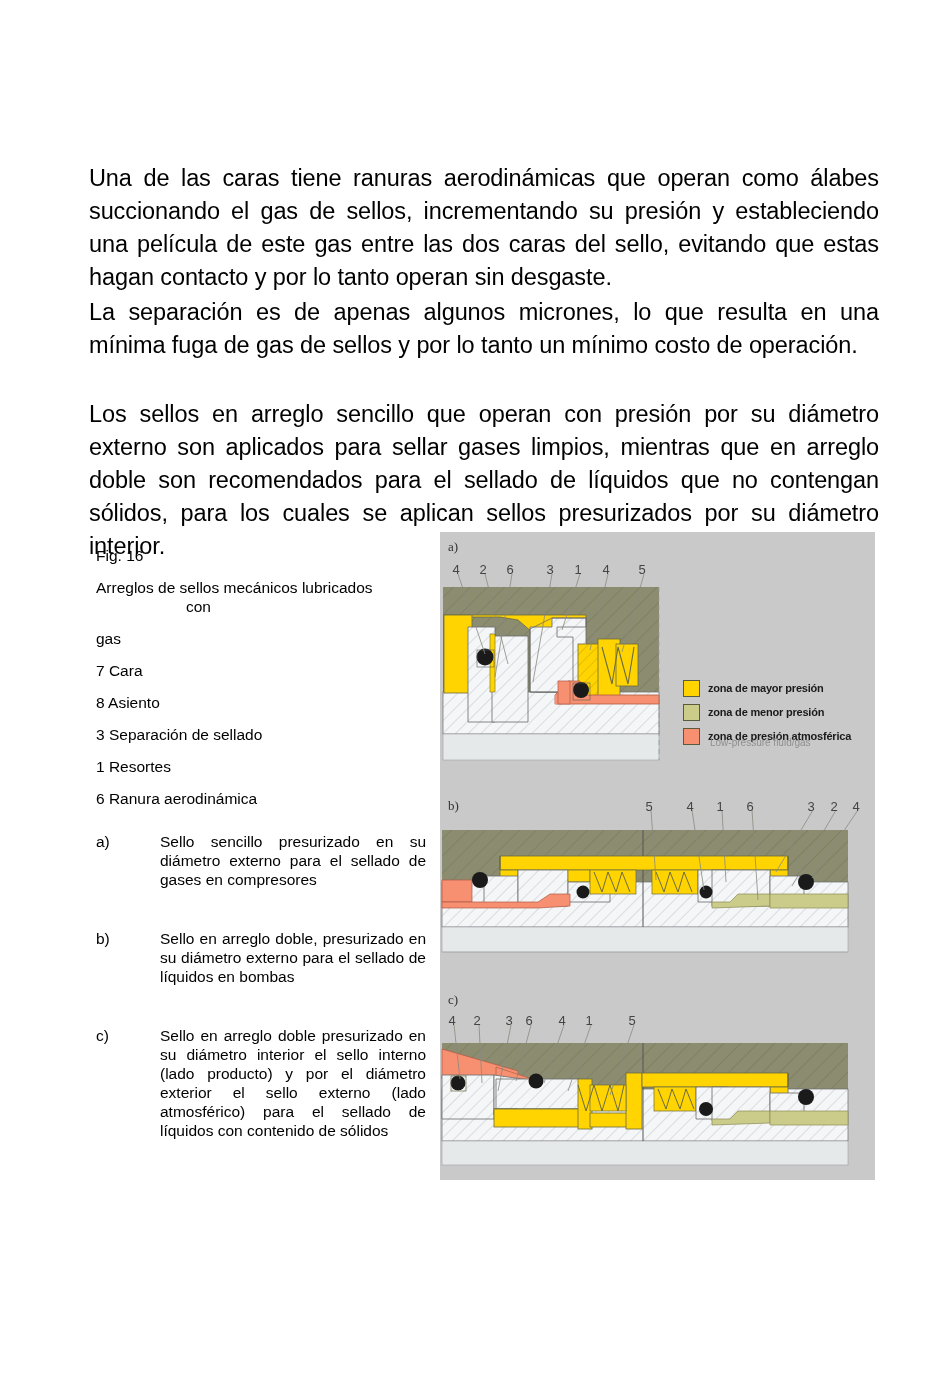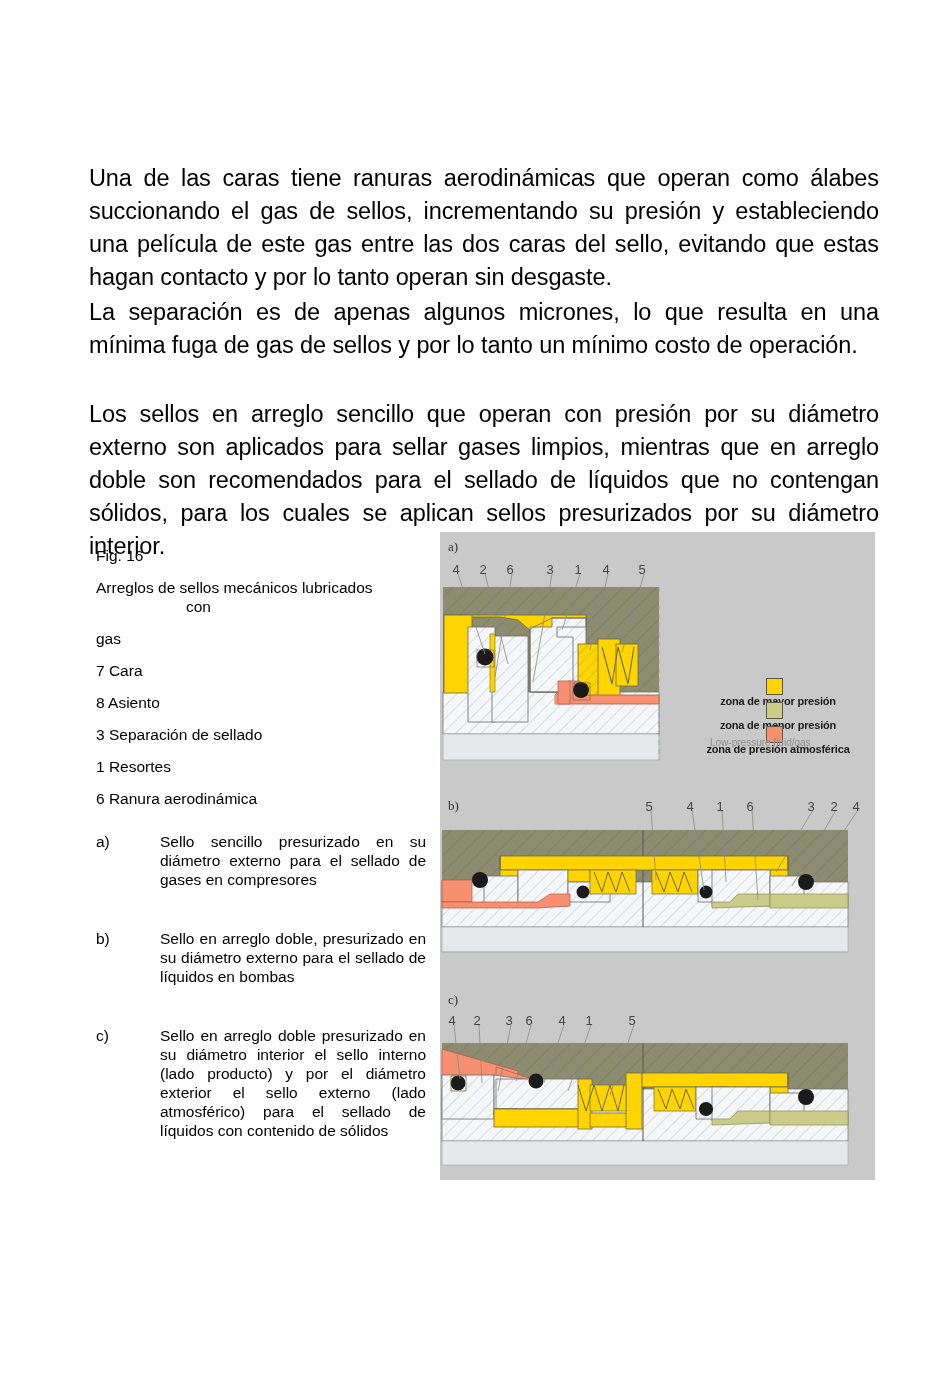--- a/index.html
+++ b/index.html
@@ -115,21 +115,20 @@
     left: 243px;
     top: 146px;
     width: 190px;
   }
   .leg-row {
     display: flex;
     align-items: center;
     height: 20px;
     margin-bottom: 4px;
     position: relative;
-    flex-direction: column;
   }
   .swatch {
     width: 15px;
     height: 15px;
     border: 1px solid #5a5a40;
     flex: 0 0 15px;
     margin-right: 8px;
   }
   .leg-text {
     font-size: 11px;

